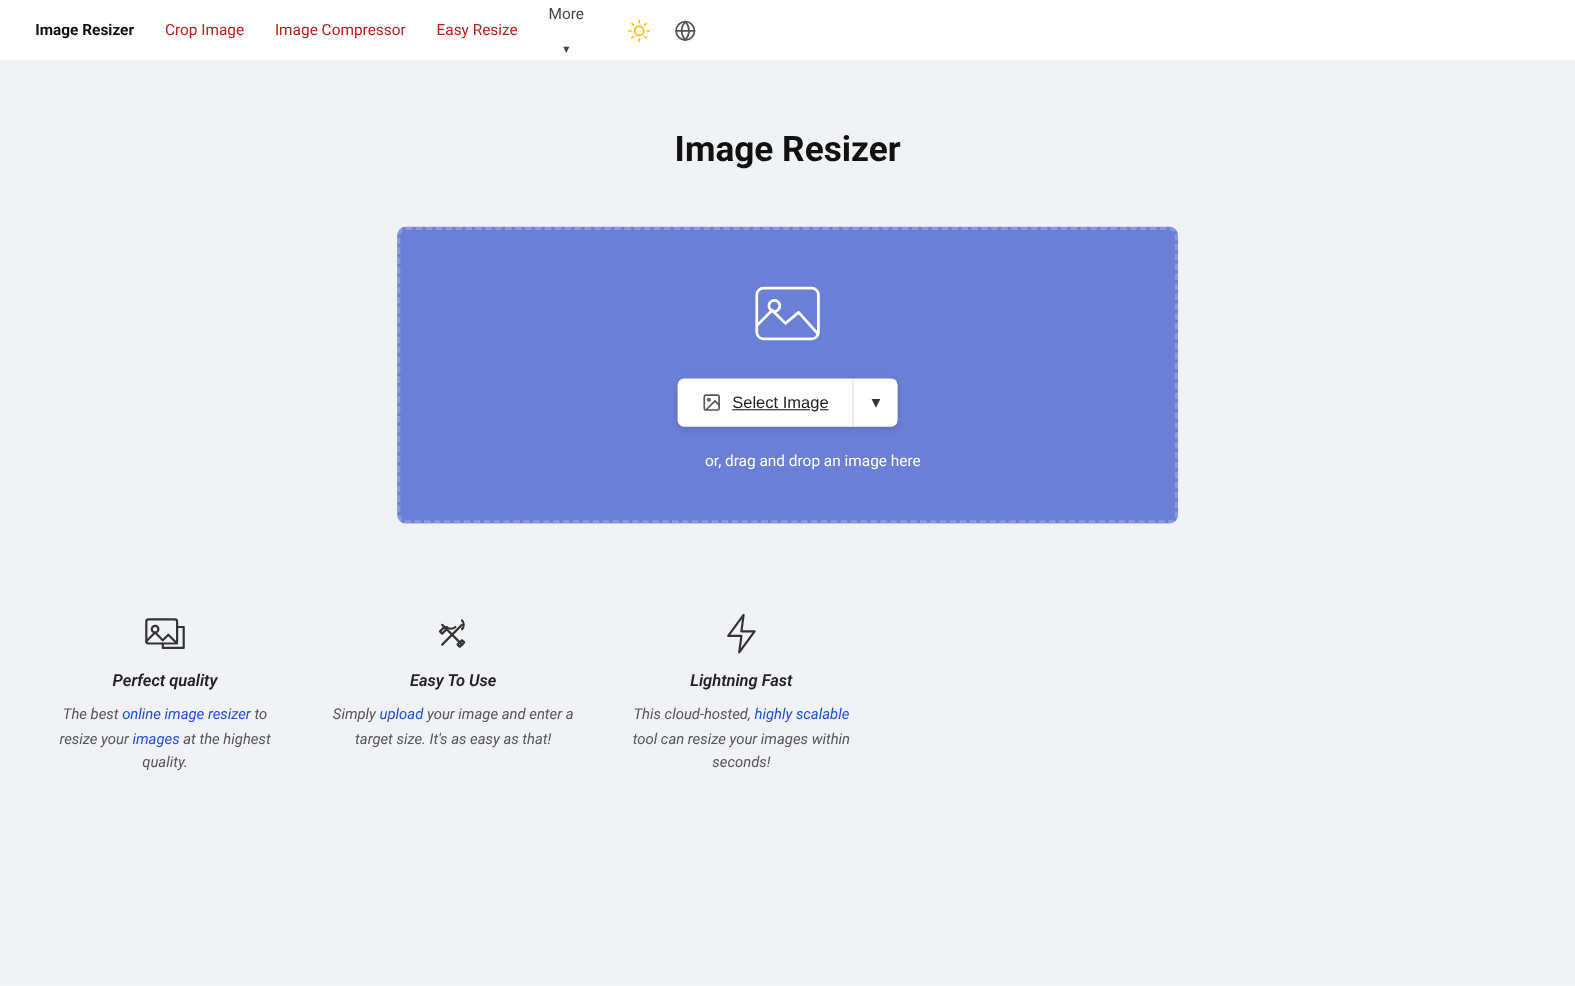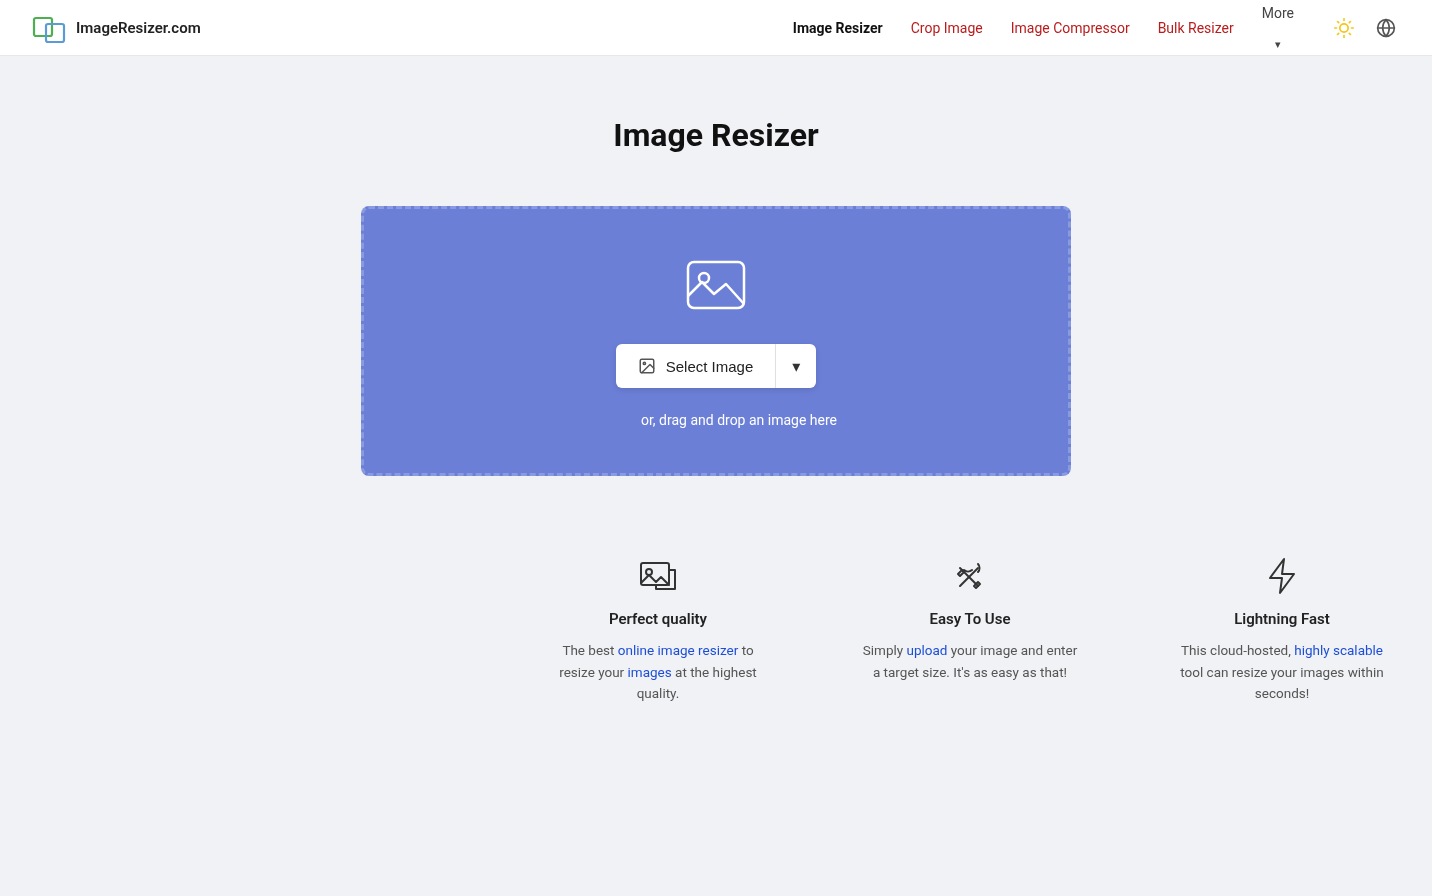--- a/index.html
+++ b/index.html
@@ -41,61 +41,50 @@
       border: 3px dashed #8a9ae0;
       display: flex; flex-direction: column; align-items: center; justify-content: center;
       gap: 24px;
       cursor: pointer;
     }
     .upload-icon svg { color: #fff; }
     .upload-btn-row { display: flex; align-items: center; background: #fff; border-radius: 6px; overflow: hidden; box-shadow: 0 2px 6px rgba(0,0,0,0.12); }
     .upload-btn-main {
       display: flex; align-items: center; gap: 10px;
       padding: 12px 22px; font-size: 15px; font-weight: 500; color: #222;
-      border: none; background: transparent; cursor: pointer;
+      border: none; background: transparent; cursor: pointer; text-decoration: underline;
     }
     .upload-btn-divider { width: 1px; height: 44px; background: #e0e0e0; }
     .upload-btn-arrow {
       padding: 0 16px; height: 44px; display: flex; align-items: center; justify-content: center;
       border: none; background: transparent; cursor: pointer; color: #333; font-size: 16px;
     }
     .upload-drag-text { font-size: 14px; color: #fff; margin-left: 46px; }
 
     
     .features {
-      display: flex; justify-content: flex-end; gap: 92px;
-      padding: 20px 40px 60px; background: #f0f2f5;
+      display: flex; justify-content: flex-start; gap: 42px;
+      padding: 20px 40px 60px; background: #f0f2f5; font-style: italic;
     }
     .feature { text-align: center; max-width: 220px; }
     .feature-icon { margin-bottom: 14px; display: flex; justify-content: center; }
     .feature-title { font-size: 15px; font-weight: 600; color: #222; margin-bottom: 12px; }
     .feature-desc { font-size: 13.5px; line-height: 1.6; color: #555; }
     .feature-desc .highlight { color: #1d4ed8; }
   </style>
 </head>
 <body>
 
 <nav>
-  <div class="nav-logo">
-    <div class="logo-icon">
-      <svg width="36" height="36" viewBox="0 0 36 36">
-
-        <rect x="2" y="8" width="18" height="18" rx="2" fill="none" stroke="#4CAF50" stroke-width="2.2"></rect>
-
-        <rect x="14" y="14" width="18" height="18" rx="2" fill="none" stroke="#5b9bd5" stroke-width="2.2"></rect>
-      </svg>
-    </div>
-    <span>ImageResizer.com</span>
-  </div>
 
   <div class="nav-links">
     <a class="nav-link active">Image Resizer</a>
     <a class="nav-link">Crop Image</a>
     <a class="nav-link">Image Compressor</a>
-    <a class="nav-link">Bulk Resizer</a>
+    <a class="nav-link">Easy Resize</a>
     <div class="nav-more">
       <span>More</span>
       <span style="font-size:11px;">▾</span>
     </div>
     <div class="nav-icons">
       <div class="nav-icon-btn">
 
         <svg width="20" height="20" viewBox="0 0 24 24" fill="none" stroke="#f5c518" stroke-width="2" stroke-linecap="round" stroke-linejoin="round">
           <circle cx="12" cy="12" r="5"></circle>
           <line x1="12" y1="1" x2="12" y2="3"></line>

